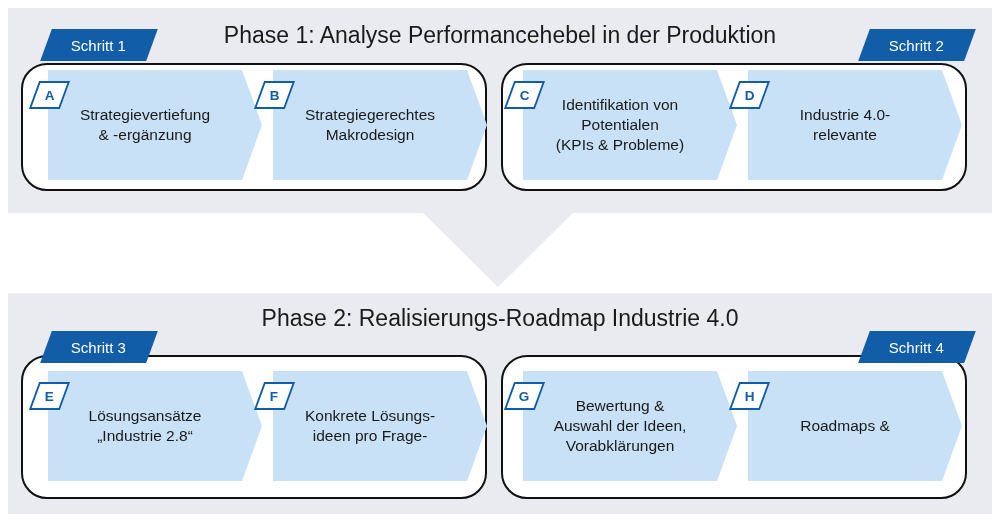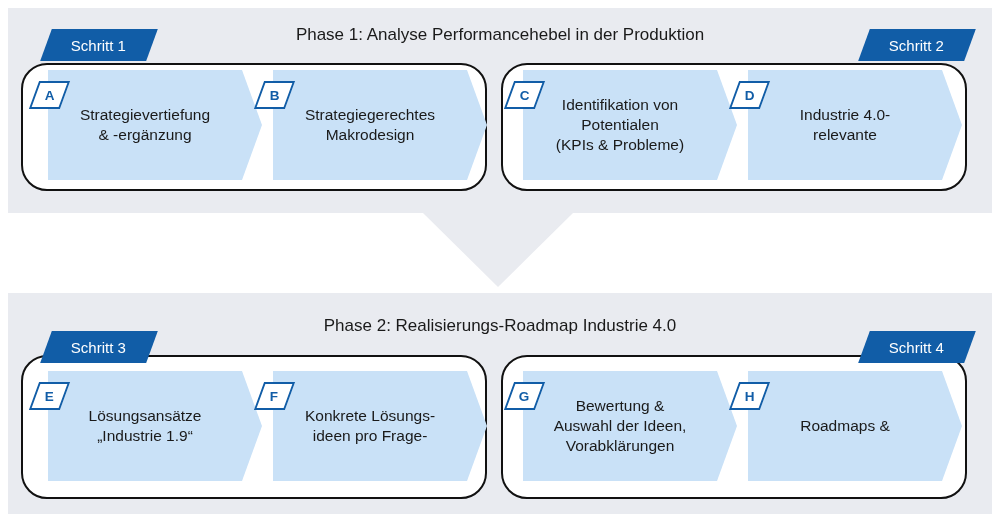--- a/index.html
+++ b/index.html
@@ -17,24 +17,24 @@
   .panel{position:absolute;left:8px;width:984px;background:var(--panel);}
   .panel.p1{top:8px;height:205px;}
   .panel.p2{top:293px;height:221px;}
   .connector{
     position:absolute;left:423px;top:213px;width:150px;height:74px;
     background:var(--panel);
     clip-path:polygon(0 0,100% 0,50% 100%);
   }
   .title{
     position:absolute;left:0;width:100%;text-align:center;
-    font-size:17px;line-height:24px;color:var(--ink);white-space:nowrap;
+    font-size:23px;line-height:24px;color:var(--ink);white-space:nowrap;
   }
   .p1 .title{top:15px;}
-  .p2 .title{top:21px;}
+  .p2 .title{top:13px;}
   .step{
     position:absolute;width:106px;height:32px;background:var(--accent);
     transform:skewX(-20deg);display:flex;align-items:center;justify-content:center;
     color:#ffffff;font-size:15px;z-index:3;
   }
   .p1 .step{top:21px;}
   .p2 .step{top:38px;}
   .step-left{left:38px;}
   .step-right{right:22px;}
   .unskew{transform:skewX(20deg);display:block;}
@@ -141,21 +141,21 @@
     </div>
 
     <div class="box box-left">
       <div class="proc" style="left:25px">
         <div class="shape"></div>
         <div class="tag">
           <span class="unskew">E</span>
         </div>
         <div class="txt">
           <div>Lösungsansätze</div>
-          <div>„Industrie 1.9“</div>
+          <div>„Industrie 2.8“</div>
         </div>
       </div>
       <div class="proc" style="left:250px">
         <div class="shape"></div>
         <div class="tag">
           <span class="unskew">F</span>
         </div>
         <div class="txt">
           <div>Konkrete Lösungs-</div>
           <div>ideen pro Frage-</div>

